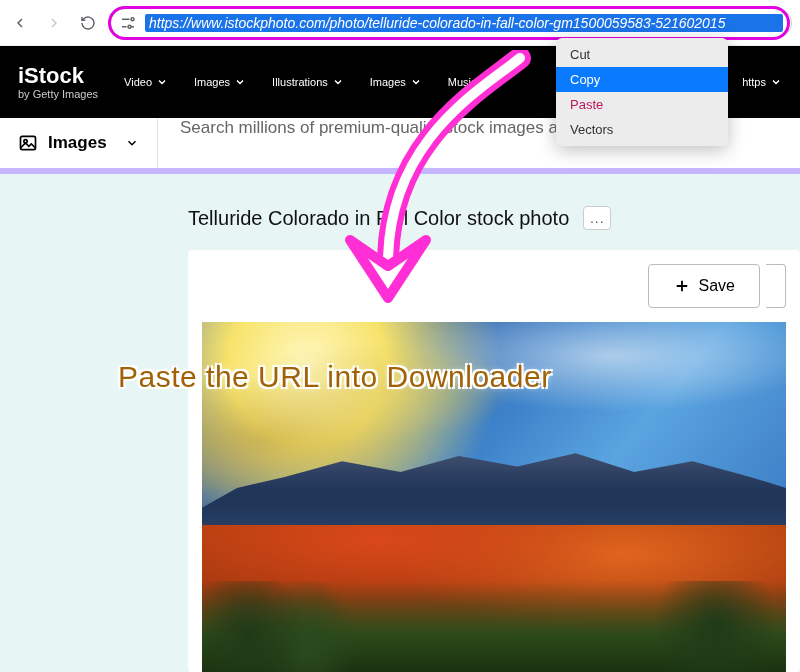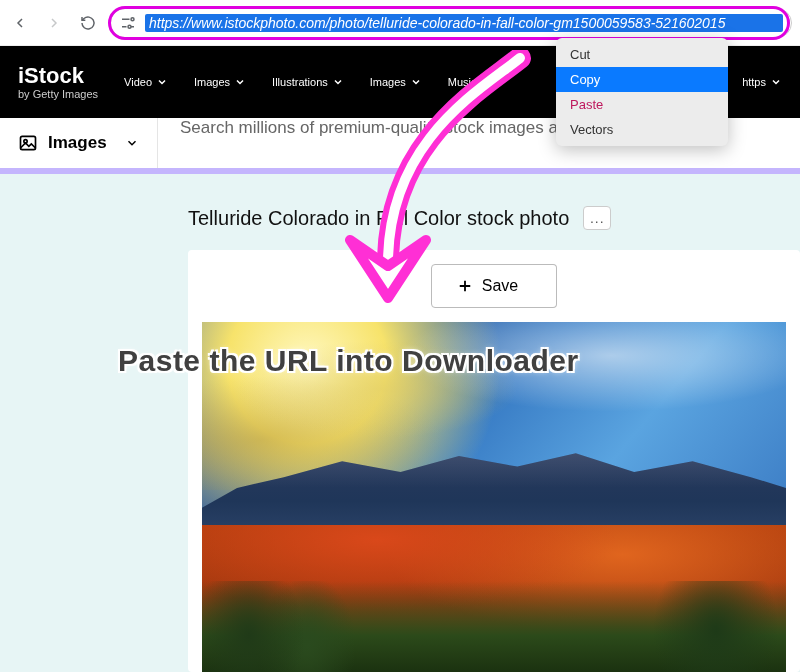--- a/index.html
+++ b/index.html
@@ -35,21 +35,21 @@
   .search-type-left { display:flex; align-items:center; gap:10px; }
   .search-input { flex:1; padding:0 22px; font-size:17px; color:#666; display:flex; align-items:center; }
 
   
   .content { background:#e7f5f5; height:508px; padding:32px 0 0 188px; position:relative; }
   .page-title-row { display:flex; align-items:center; gap:14px; margin-bottom:20px; }
   .page-title { font-size:20px; font-weight:400; color:#111; }
   .more-btn { width:28px; height:24px; border:1px solid #ccc; border-radius:4px; display:flex; align-items:center; justify-content:center; color:#555; background:#fff; font-size:14px; letter-spacing:1px; }
 
   .image-card { background:#fff; border-radius:4px; padding:14px 14px 0 14px; width:612px; }
-  .action-row { display:flex; justify-content:center; gap:6px; margin-bottom:14px; }
+  .action-row { display:flex; justify-content:flex-end; gap:18px; margin-bottom:14px; }
   .act-btn { height:44px; border:1px solid #bbb; border-radius:4px; display:flex; align-items:center; justify-content:center; gap:8px; font-size:16px; font-weight:500; background:#fff; padding:0 24px; }
   .act-btn.narrow { padding:0 6px; border-left:none; margin-left:-12px; border-radius:0 4px 4px 0; min-width:20px; }
 
   .photo { width:100%; height:350px; position:relative; overflow:hidden; }
   
   .sky { position:absolute; inset:0; background:
     radial-gradient(circle at 18% 12%, #fff8c0 0%, #f7e36b 14%, rgba(255,255,255,0) 34%),
     linear-gradient(130deg, #4a6fa5 0%, #2f5c9e 20%, #3b7fc7 42%, #5aa4e0 60%, #2b66b5 100%);
   }
   .clouds { position:absolute; top:0; left:0; right:0; height:48%; background:
@@ -72,21 +72,21 @@
   .trees { position:absolute; left:0; right:0; bottom:0; height:26%;
     background:
       radial-gradient(ellipse 80px 110px at 8% 60%, #203a18, transparent 70%),
       radial-gradient(ellipse 70px 100px at 18% 70%, #2a4a1e, transparent 70%),
       radial-gradient(ellipse 90px 120px at 88% 55%, #1e3a18, transparent 70%),
       linear-gradient(180deg, rgba(0,0,0,0) 0%, #2c4a1a 60%, #1b3210 100%);
   }
 
   
   .arrow-svg { position:absolute; top:50px; left:330px; width:220px; height:260px; z-index:40; pointer-events:none; }
-  .anno-text { position:absolute; top:344px; left:118px; font-size:30px; font-weight:700; color:#404040;
+  .anno-text { position:absolute; top:360px; left:118px; font-size:30px; font-weight:400; color:#a16207;
     text-shadow: -2px -2px 0 #fff, 2px -2px 0 #fff, -2px 2px 0 #fff, 2px 2px 0 #fff, 0 0 6px rgba(255,255,255,0.9);
     z-index:45; letter-spacing:0.5px; }
 </style>
 </head>
 <body>
 
 <div class="browser-bar">
   <div class="nav-btn">
     <svg viewBox="0 0 24 24" fill="none" stroke="currentColor" stroke-width="2.2">
         <path d="M15 18l-6-6 6-6"></path>

